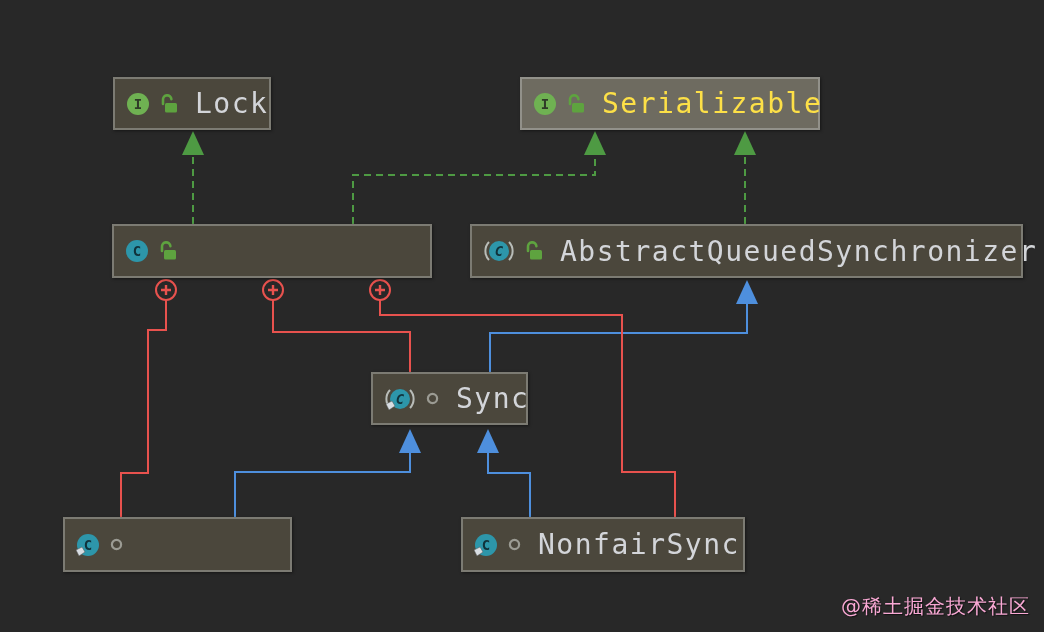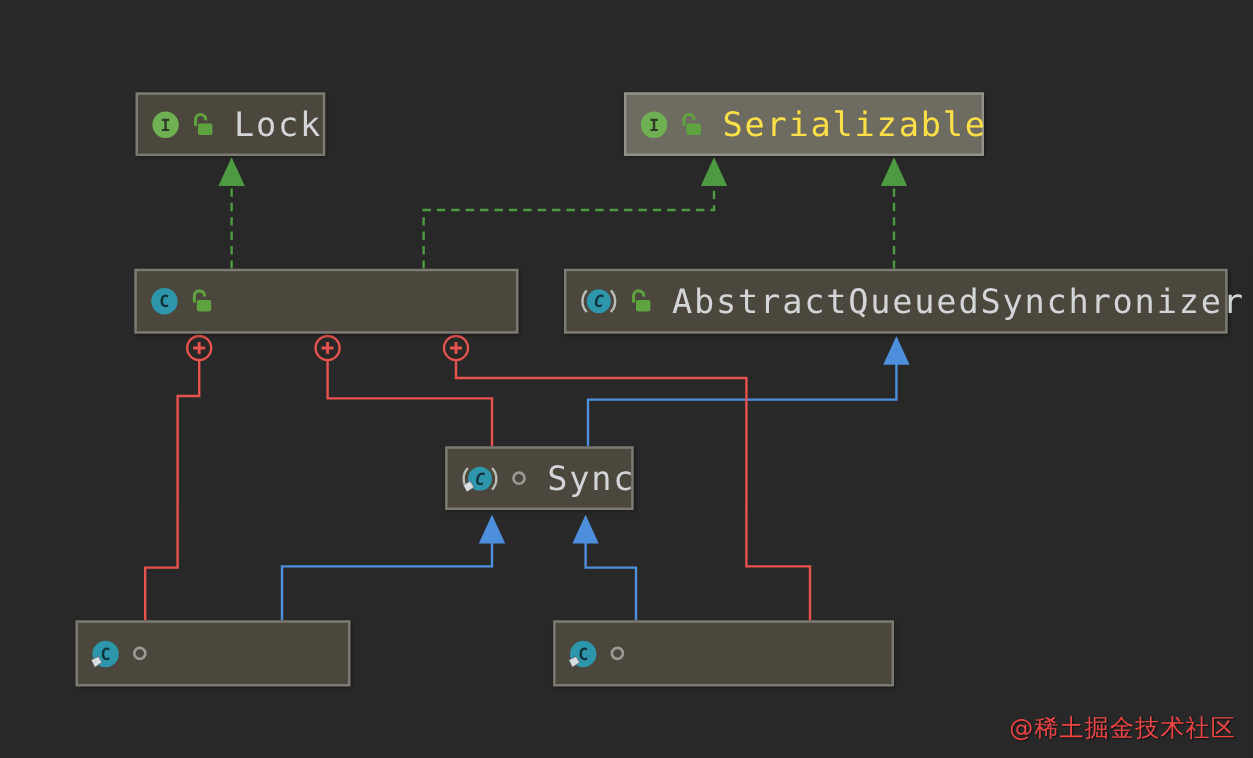--- a/index.html
+++ b/index.html
@@ -18,21 +18,21 @@
   .uml-node.muted{background:#6e6b60;border-color:#92918a;}
   .uml-node .node-label{
     color:#d3d5d9;font-size:28px;letter-spacing:1.5px;white-space:nowrap;
     margin-left:8px;
   }
   .uml-node.muted .node-label{color:#fde047;}
   .node-icon{display:flex;align-items:center;justify-content:center;}
   .watermark{
     position:absolute;right:14px;bottom:12px;
     font-family:"DejaVu Sans","Liberation Sans",sans-serif;
-    font-size:20px;color:#ef4444;text-shadow:1px 1px 1px rgba(0,0,0,.6);
+    font-size:20px;color:#f9a8d4;text-shadow:1px 1px 1px rgba(0,0,0,.6);
     letter-spacing:1px;
   }
 </style>
 </head>
 <body>
 
 <div id="canvas">
   <svg id="edges-layer" xmlns="http://www.w3.org/2000/svg" viewBox="0 0 1044 632">
       <g>
         <polyline points="193,224 193,133" fill="none" stroke="#4e9a43" stroke-width="2" stroke-dasharray="7 5"></polyline>
@@ -179,14 +179,15 @@
         <circle cx="13" cy="13" r="11" fill="#2d96aa"></circle>
           <text x="13" y="18" text-anchor="middle" font-size="14" font-weight="bold" font-family="DejaVu Sans Mono, monospace" fill="#10323b">C</text>
           <polygon points="1,18 7,15 10,20 4,24" fill="#d8dde2" stroke="#555" stroke-width="0.5"></polygon>
         </svg>
       </span>
       <span class="node-icon">
         <svg width="15" height="15" viewBox="0 0 15 15">
         <circle cx="7.5" cy="7.5" r="4.6" fill="none" stroke="#9b9b93" stroke-width="2.2"></circle>
         </svg>
       </span>
+      <span class="node-label">NonfairSync</span>
     </div>
   </div>
 
 </body></html>

